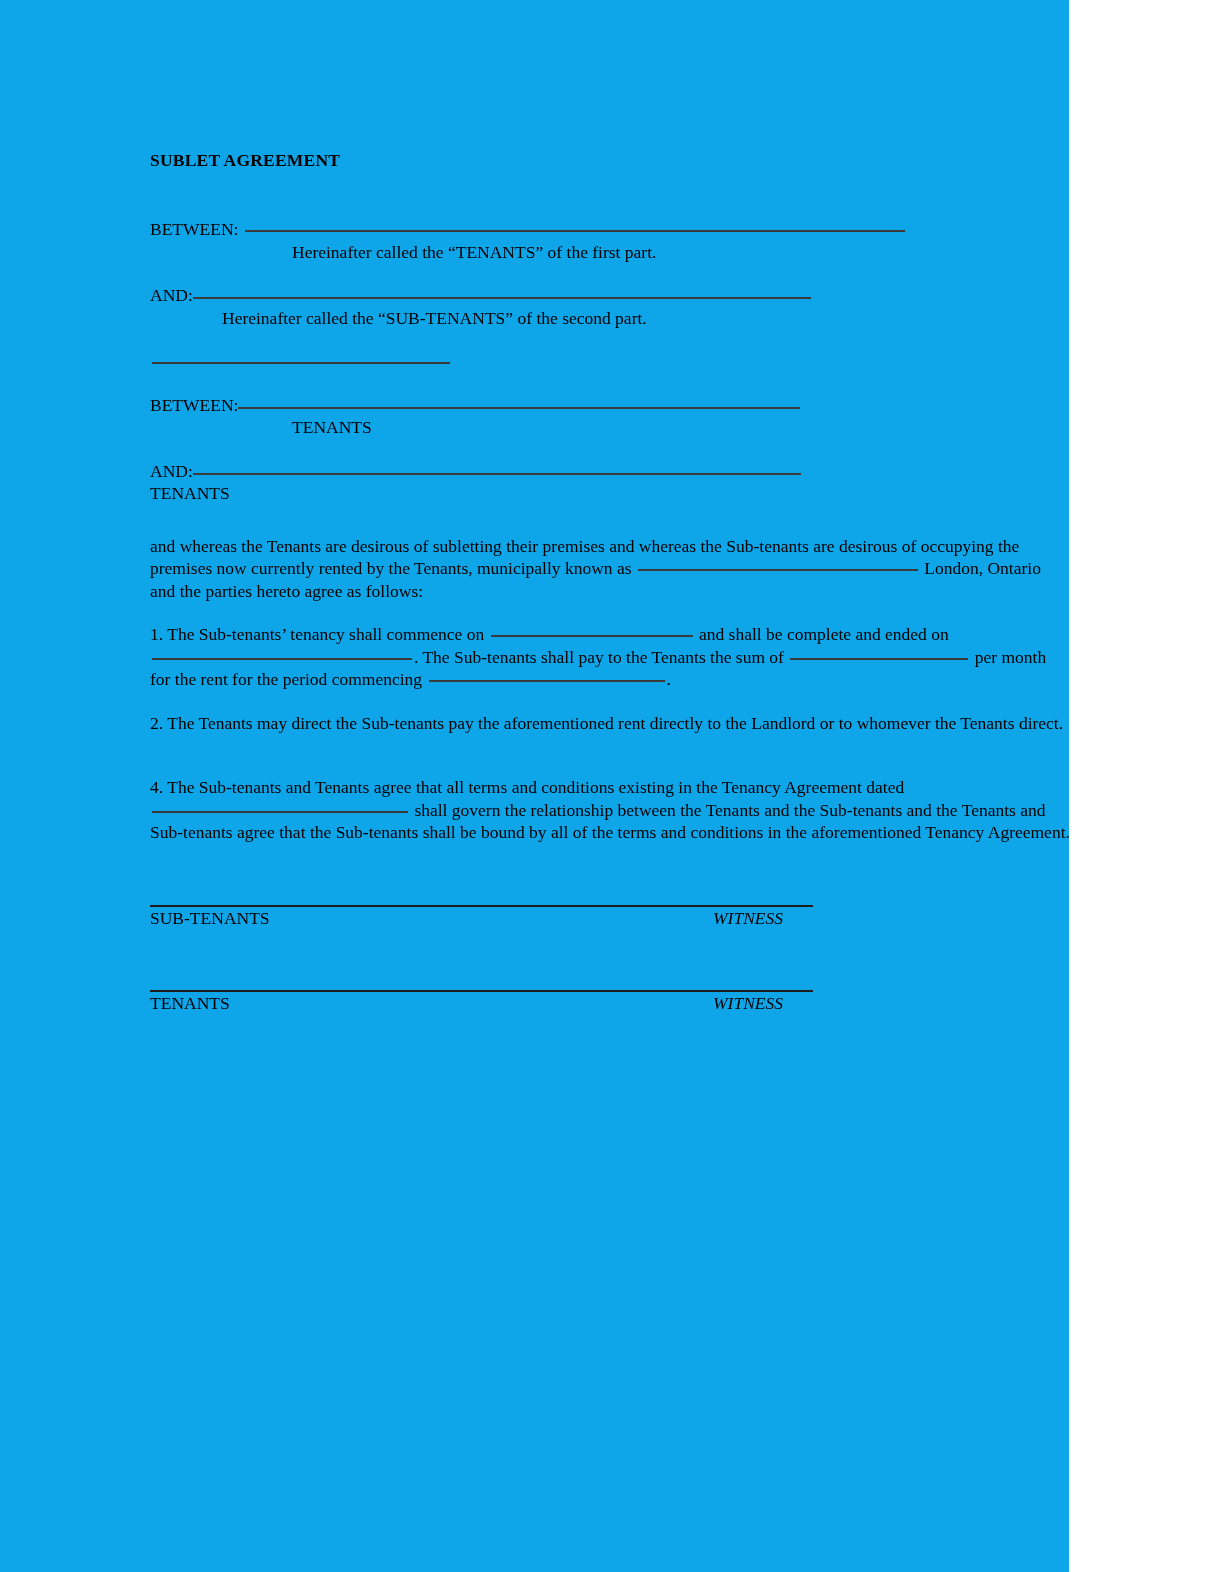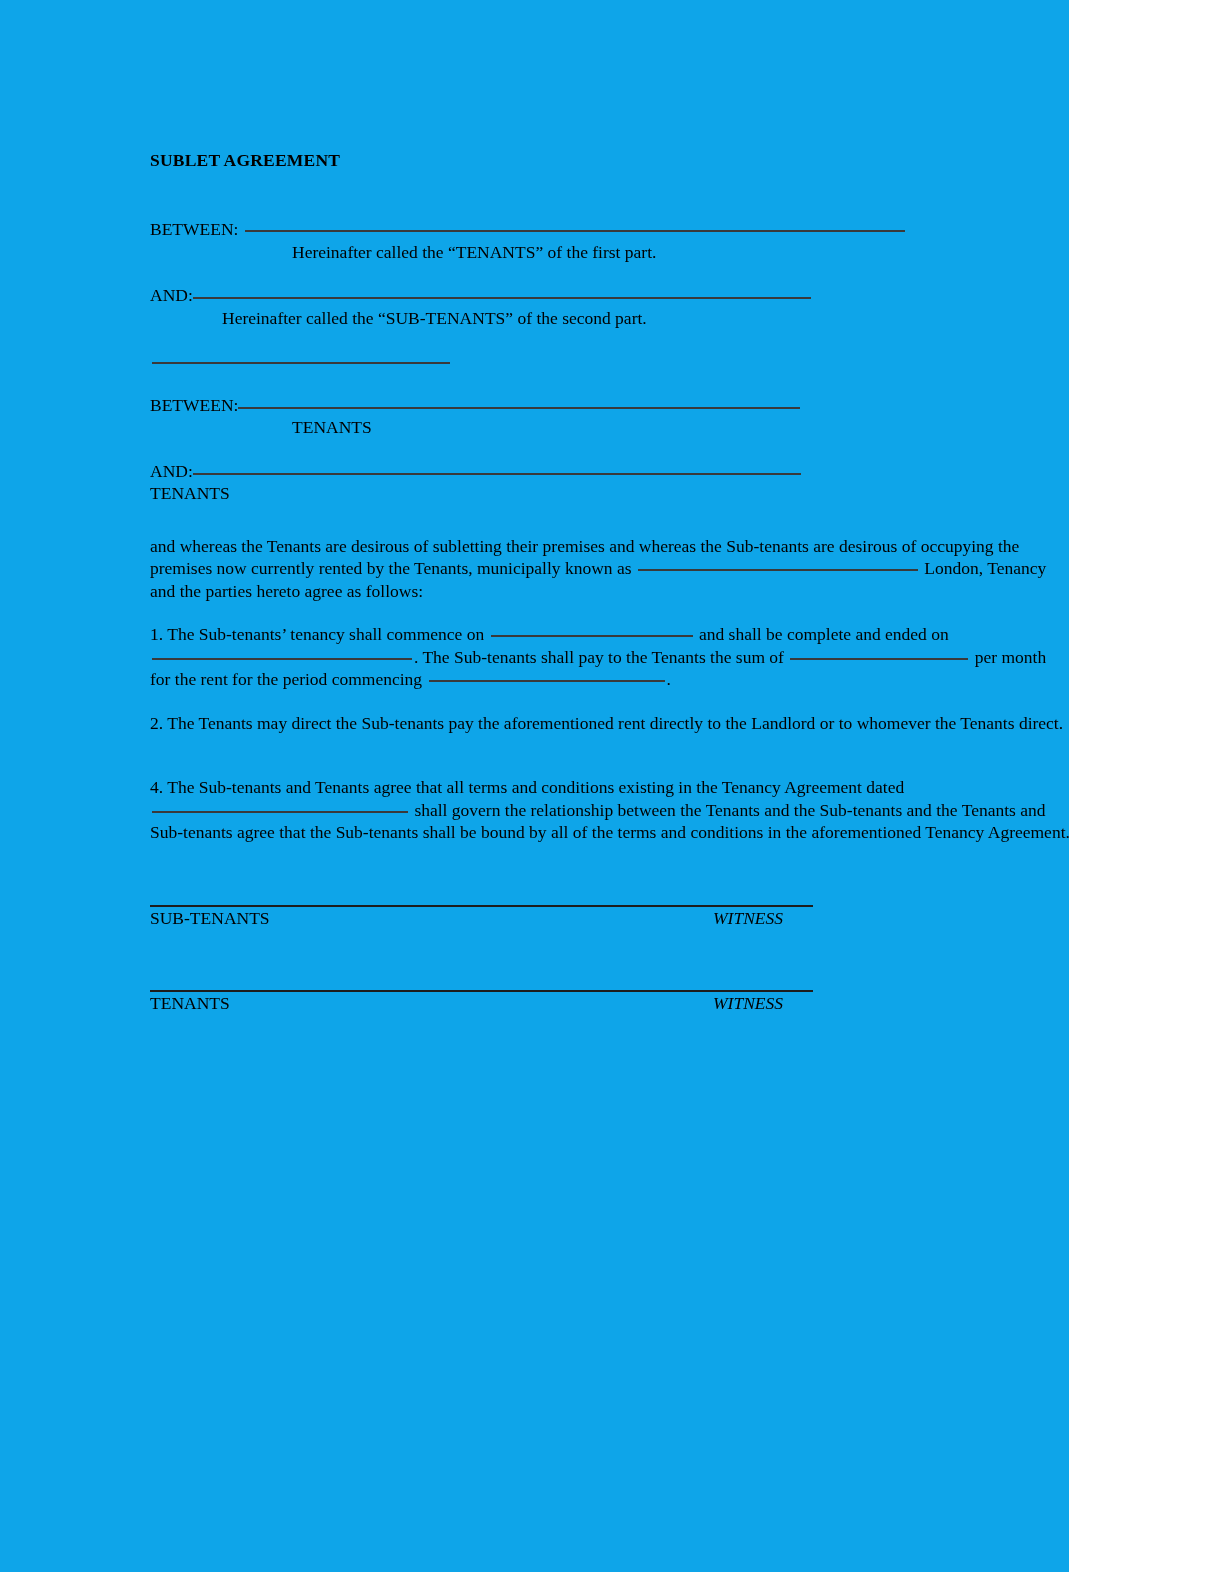--- a/index.html
+++ b/index.html
@@ -135,21 +135,21 @@
       <span>AND:</span><span class="rule rule-tight w-and2"></span>
     </p>
     <p class="para indent-4">TENANTS</p>
 
     <div class="gap-lg"></div>
 
     <p class="para">
       <span>and whereas the Tenants are desirous of subletting their premises and whereas the Sub-tenants are desirous of occupying the</span>
       <span>premises now currently rented by the Tenants, municipally known as</span>
       <span class="rule w-muni"></span>
-      <span>London, Tenancy</span>
+      <span>London, Ontario</span>
       <span>and the parties hereto agree as follows:</span>
     </p>
 
     <div class="gap-md"></div>
 
     <p class="para">
       <span>1.</span>
       <span>The Sub-tenants’ tenancy shall commence on</span>
       <span class="rule w-comm"></span>
       <span>and shall be complete and ended on</span>

